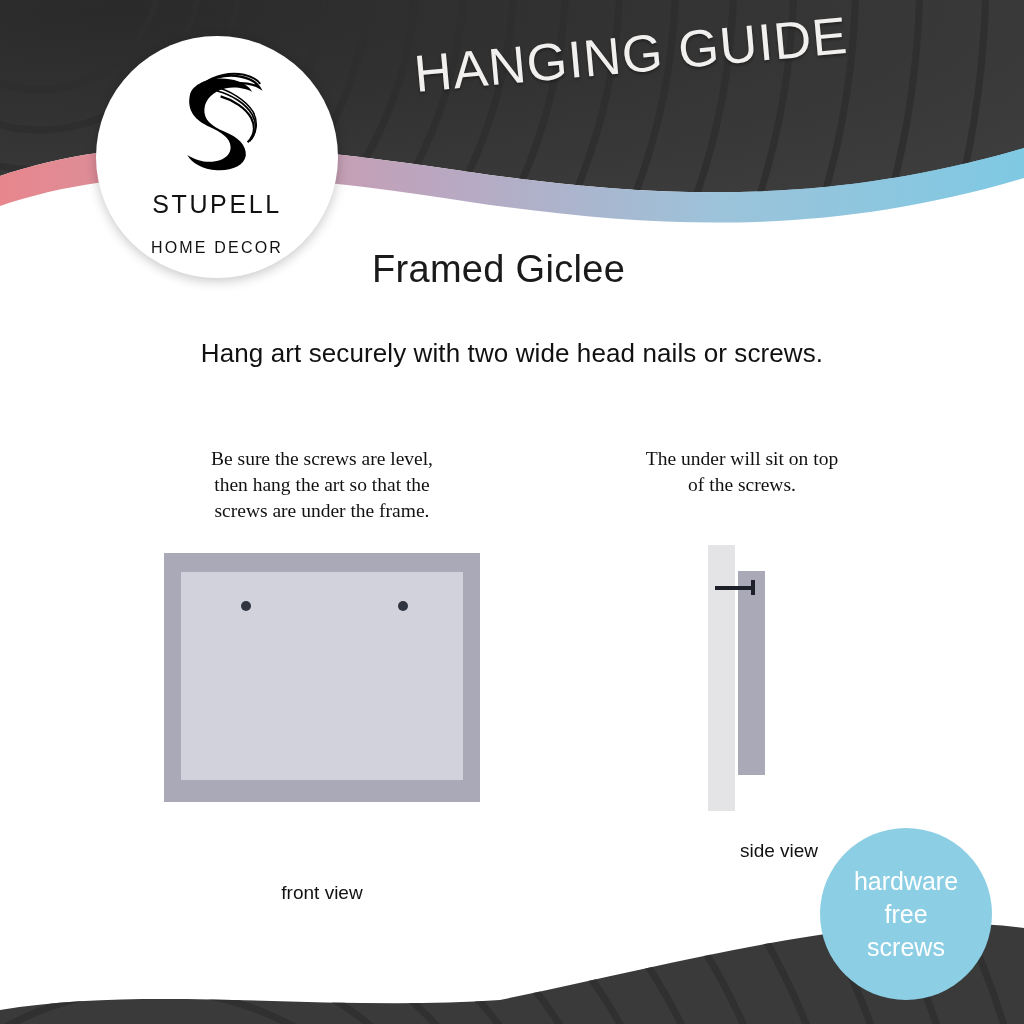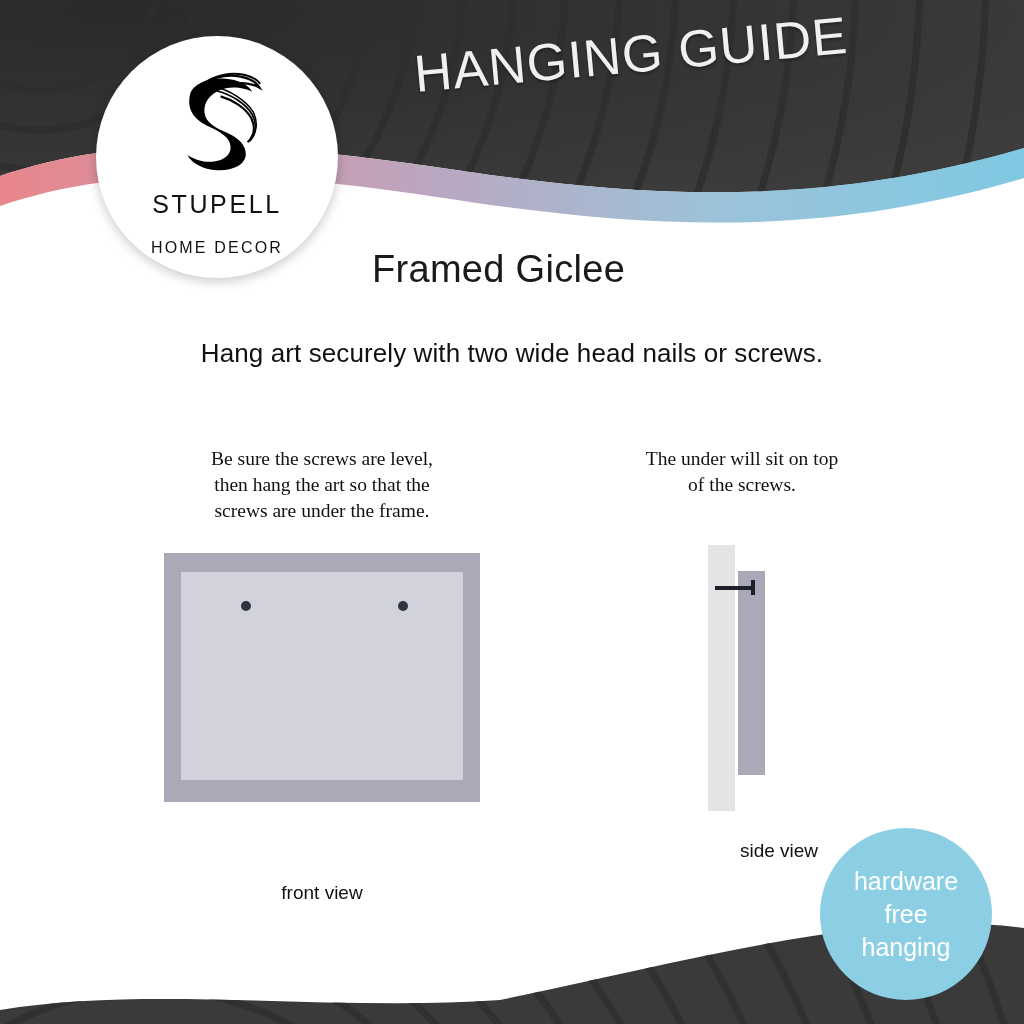--- a/index.html
+++ b/index.html
@@ -352,16 +352,16 @@
     <div class="side-screw-shaft"></div>
     <div class="side-screw-head"></div>
   </div>
 
   <div class="view-label label-front">front view</div>
   <div class="view-label label-side">side view</div>
 
   <div class="hw-badge">
     <div>hardware</div>
     <div>free</div>
-    <div>hanging</div>
+    <div>screws</div>
   </div>
 
 </div>
 
 </body></html>

